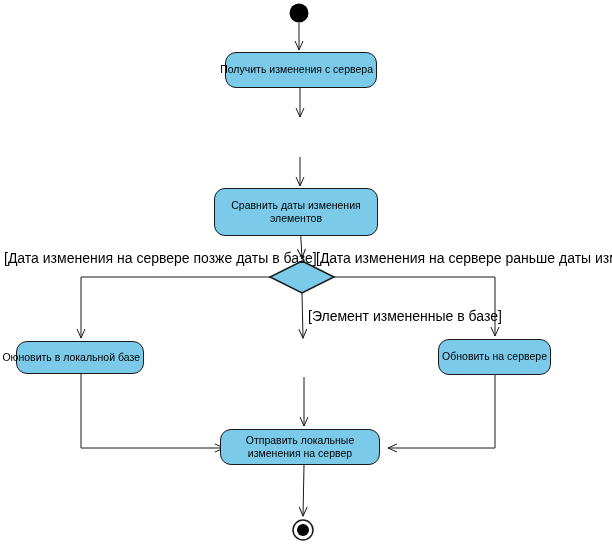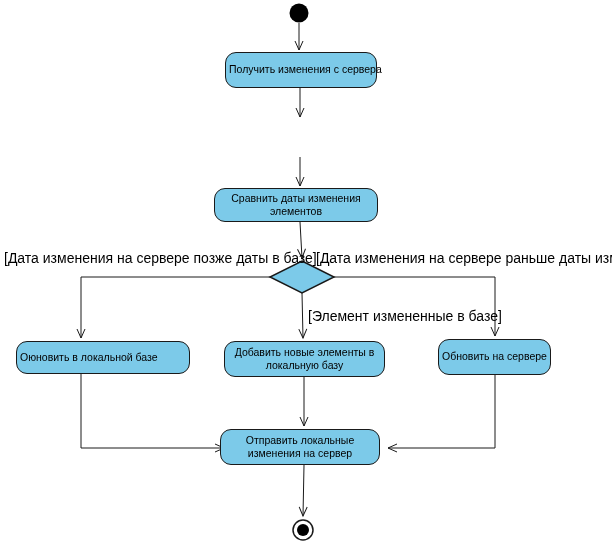--- a/index.html
+++ b/index.html
@@ -21,21 +21,21 @@
   .diamond{fill:var(--node-fill);stroke:var(--node-stroke);stroke-width:1.5;}
   .start{fill:#000;}
   .final-outer{fill:var(--background);stroke:var(--node-stroke);stroke-width:1.5;}
   .final-inner{fill:#000;}
   .node{
     position:absolute;
     box-sizing:border-box;
     background:var(--node-fill);
     border:1.5px solid var(--node-stroke);
     border-radius:11px;
-    display:flex;align-items:center;justify-content:flex-start;
+    display:flex;align-items:center;justify-content:flex-end;
     text-align:center;
     font-size:10.5px;line-height:1.25;color:#000;
     padding:1px 3px;
   }
   .nowrap{white-space:nowrap;}
   .guard{
     position:absolute;
     font-size:14px;color:#000;white-space:nowrap;
   }
 </style>
@@ -69,31 +69,28 @@
 
     <circle class="final-outer" cx="303" cy="530" r="10"></circle>
     <circle class="final-inner" cx="303" cy="530" r="6"></circle>
   </svg>
 
   <div class="node" style="left:225px;top:52px;width:152px;height:36px">
     <span class="nowrap">Получить изменения с сервера</span>
   </div>
 
 
-  <div class="node" style="left:214px;top:188px;width:164px;height:34px">
+  <div class="node" style="left:214px;top:188px;width:164px;height:48px">
     <span>Сравнить даты изменения элементов</span>
   </div>
 
-  <div class="node" style="left:16px;top:341px;width:174px;height:33px">
+  <div class="node" style="left:16px;top:341px;width:128px;height:33px">
     <span class="nowrap">Оюновить в локальной базе</span>
   </div>
 
-  <div class="node" style="left:224px;top:341px;width:161px;height:36px">
-    <span>Добавить новые элементы в локальную базу</span>
-  </div>
 
   <div class="node" style="left:438px;top:339px;width:113px;height:36px">
     <span class="nowrap">Обновить на сервере</span>
   </div>
 
   <div class="node" style="left:220px;top:429px;width:160px;height:36px">
     <span>Отправить локальные изменения на сервер</span>
   </div>
 
   <div class="guard" style="left:4px;top:250px">[Дата изменения на сервере позже даты в базе]</div>

